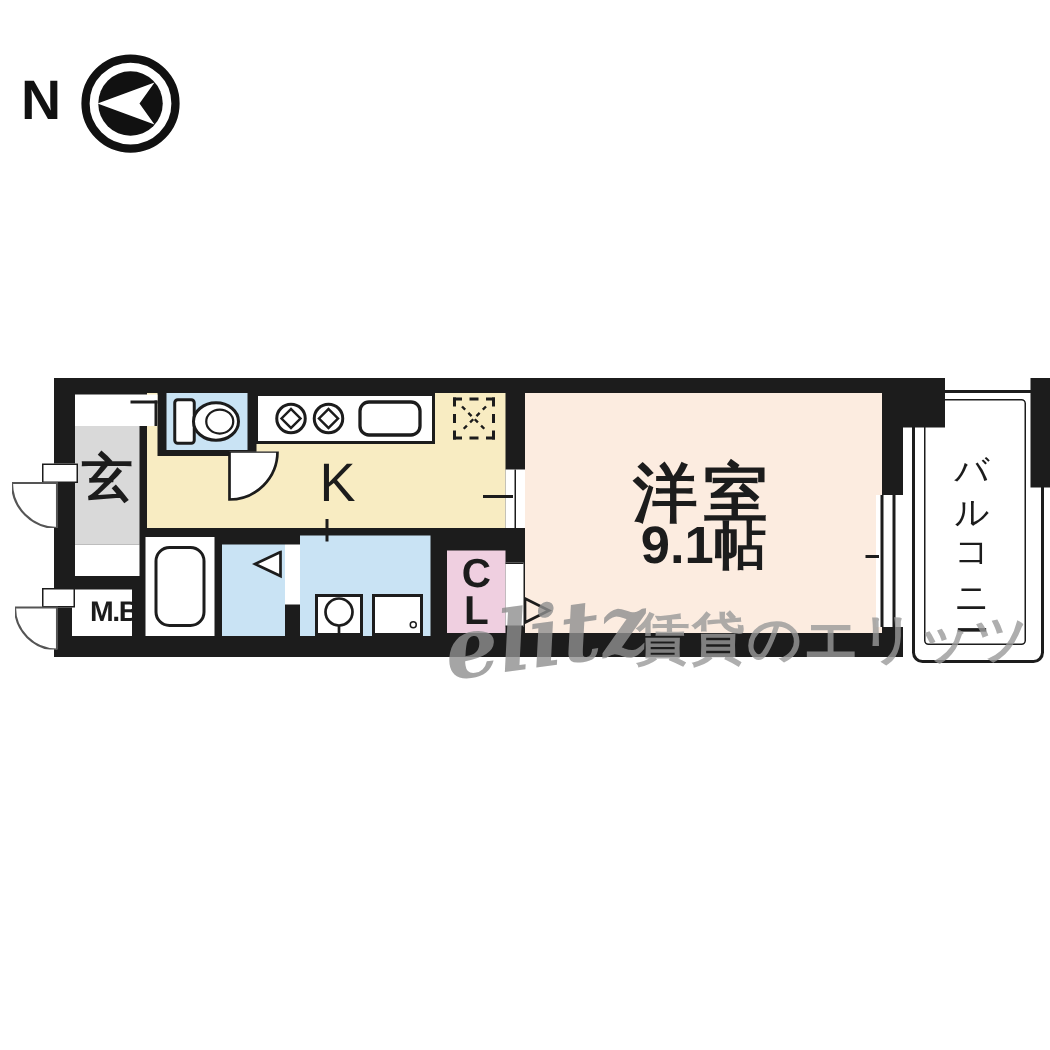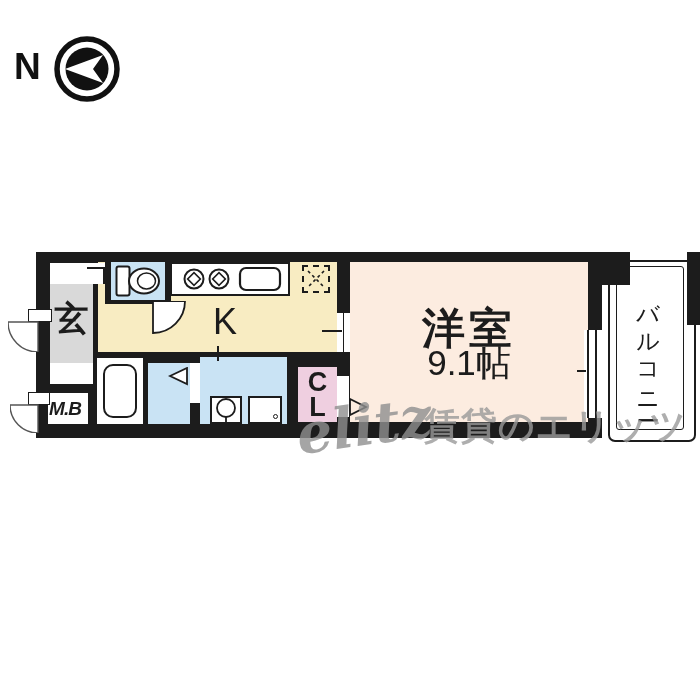--- a/index.html
+++ b/index.html
@@ -35,28 +35,28 @@
   #sliding-door-k-line{left:343px;top:313px;width:1px;height:39px;}
   #sliding-door-k-tick{left:322px;top:330px;width:20px;height:2px;}
   
   #entry-corner-white{left:50px;top:263px;width:55px;height:21px;background:#fff;}
   #corner-line-h{left:87px;top:267px;width:18px;height:2px;}
   #corner-line-v{left:103px;top:267px;width:2px;height:17px;}
   #genkan{left:50px;top:284px;width:43px;height:79px;background:#d9d9d9;}
   #genkan-label{left:50px;top:296px;width:43px;font-size:34px;font-weight:bold;}
   #genkan-step{left:50px;top:363px;width:43px;height:21px;background:#fff;}
   #mb-box{left:48px;top:393px;width:40px;height:31px;background:#fff;}
-  #mb-label{left:45px;top:393px;width:40px;font-size:19px;font-weight:bold;line-height:31px;letter-spacing:-1px;font-style:italic;}
+  #mb-label{left:56px;top:393px;width:40px;font-size:19px;font-weight:bold;line-height:31px;letter-spacing:-1px;}
   .door-leaf{background:#fff;border:1.5px solid #1c1c1c;box-sizing:border-box;}
   #entry-door-leaf{left:28px;top:309px;width:24px;height:13px;}
   #mb-door-leaf{left:28px;top:392px;width:22px;height:13px;}
   
   #western-room{left:350px;top:262px;width:238px;height:160px;background:#fcece0;}
   #western-room-name{left:360px;top:300px;width:218px;font-size:43px;font-weight:bold;letter-spacing:4px;}
-  #western-room-size{left:360px;top:340px;width:218px;font-size:35px;font-weight:normal;}
+  #western-room-size{left:360px;top:340px;width:218px;font-size:35px;font-weight:bold;}
   
   #window-right{left:584px;top:330px;width:18px;height:88px;background:#fff;}
   .win-line{top:330px;width:2px;height:88px;background:#1c1c1c;}
   #window-tick{left:577px;top:370px;width:9px;height:2px;}
   
   #bath-room{left:97px;top:358px;width:46px;height:66px;background:#fff;}
   #bathtub{left:103px;top:364px;width:34px;height:54px;background:#fff;border:2.5px solid #1c1c1c;border-radius:10px;box-sizing:border-box;}
   #washroom-a{left:148px;top:363px;width:42px;height:61px;background:#c9e3f4;}
   #washroom-door-leaf{left:190px;top:363px;width:10px;height:40px;background:#fff;}
   #washroom-b{left:200px;top:357px;width:87px;height:67px;background:#c9e3f4;}

